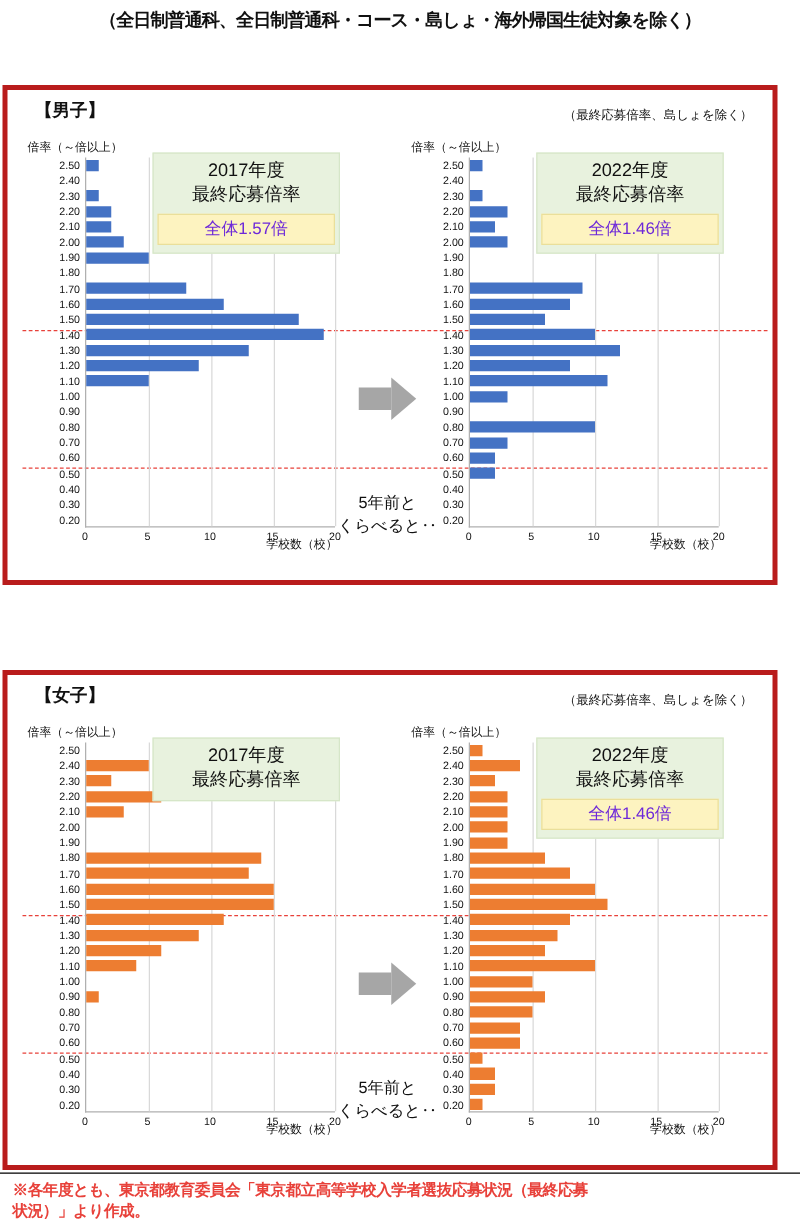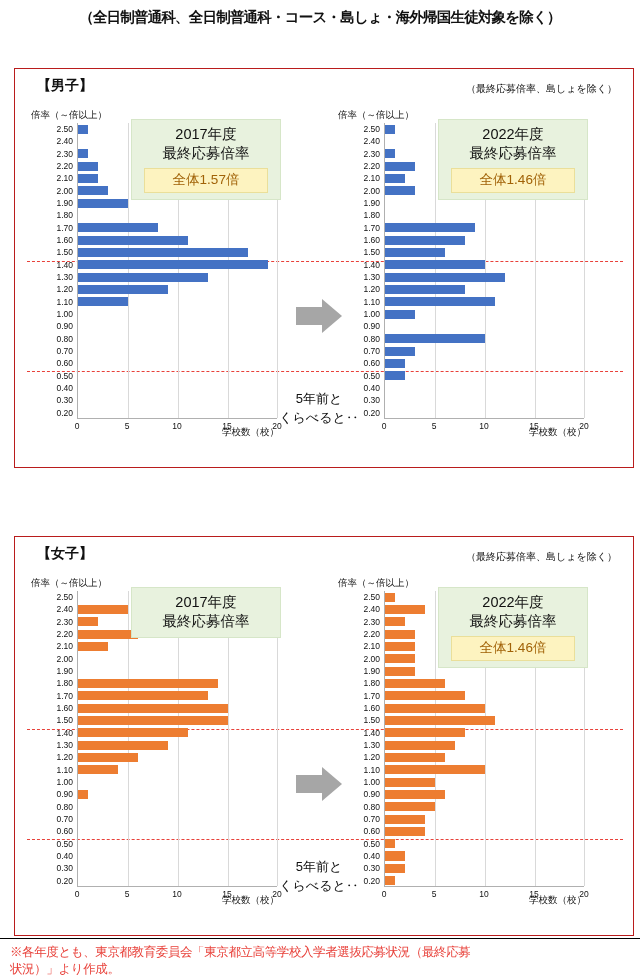--- a/index.html
+++ b/index.html
@@ -36,23 +36,23 @@
     line-height: 19px;
     white-space: nowrap;
   }
   .sq {
     font-size: 14px;
   }
 
   
   .panel {
     position: absolute;
-    left: 14px;
+    left: 2px;
     width: 620px;
-    border: 1px solid #b91c1c;
+    border: 4px solid #b91c1c;
     background: #fff;
   }
   #panel-boys  { top: 68px;  height: 400px; }
   #panel-girls { top: 536px; height: 400px; }
 
   .panel-label {
     position: absolute;
     top: 8px; left: 22px;
     font-size: 14px;
     font-weight: bold;
@@ -169,25 +169,25 @@
     text-align: center;
     padding: 5px 2px 6px 2px;
   }
   .callout .l1, .callout .l2 {
     font-size: 14.5px;
     color: #111;
     line-height: 19px;
   }
   .ratio-box {
     margin: 5px auto 0 auto;
-    width: 124px;
+    width: 142px;
     background: #fdf3c0;
     border: 1px solid #eadf9a;
     font-size: 13.5px;
-    color: #a16207;
+    color: #6d28d9;
     padding: 2px 0 3px 0;
   }
 
   
   .arrow {
     position: absolute;
     width: 46px; height: 34px;
   }
   .arrow .shaft {
     position: absolute;
@@ -213,21 +213,21 @@
   }
 
   
   #footer {
     position: absolute;
     left: 10px; top: 944px;
     width: 620px;
   }
   .footer-text {
     font-size: 12.5px;
-    font-weight: normal;
+    font-weight: bold;
     color: #e8413a;
     letter-spacing: -0.4px;
     line-height: 17px;
   }
   .divider {
     position: absolute;
     left: 0; top: 938px;
     width: 640px; height: 1px;
     background: #000;
   }

